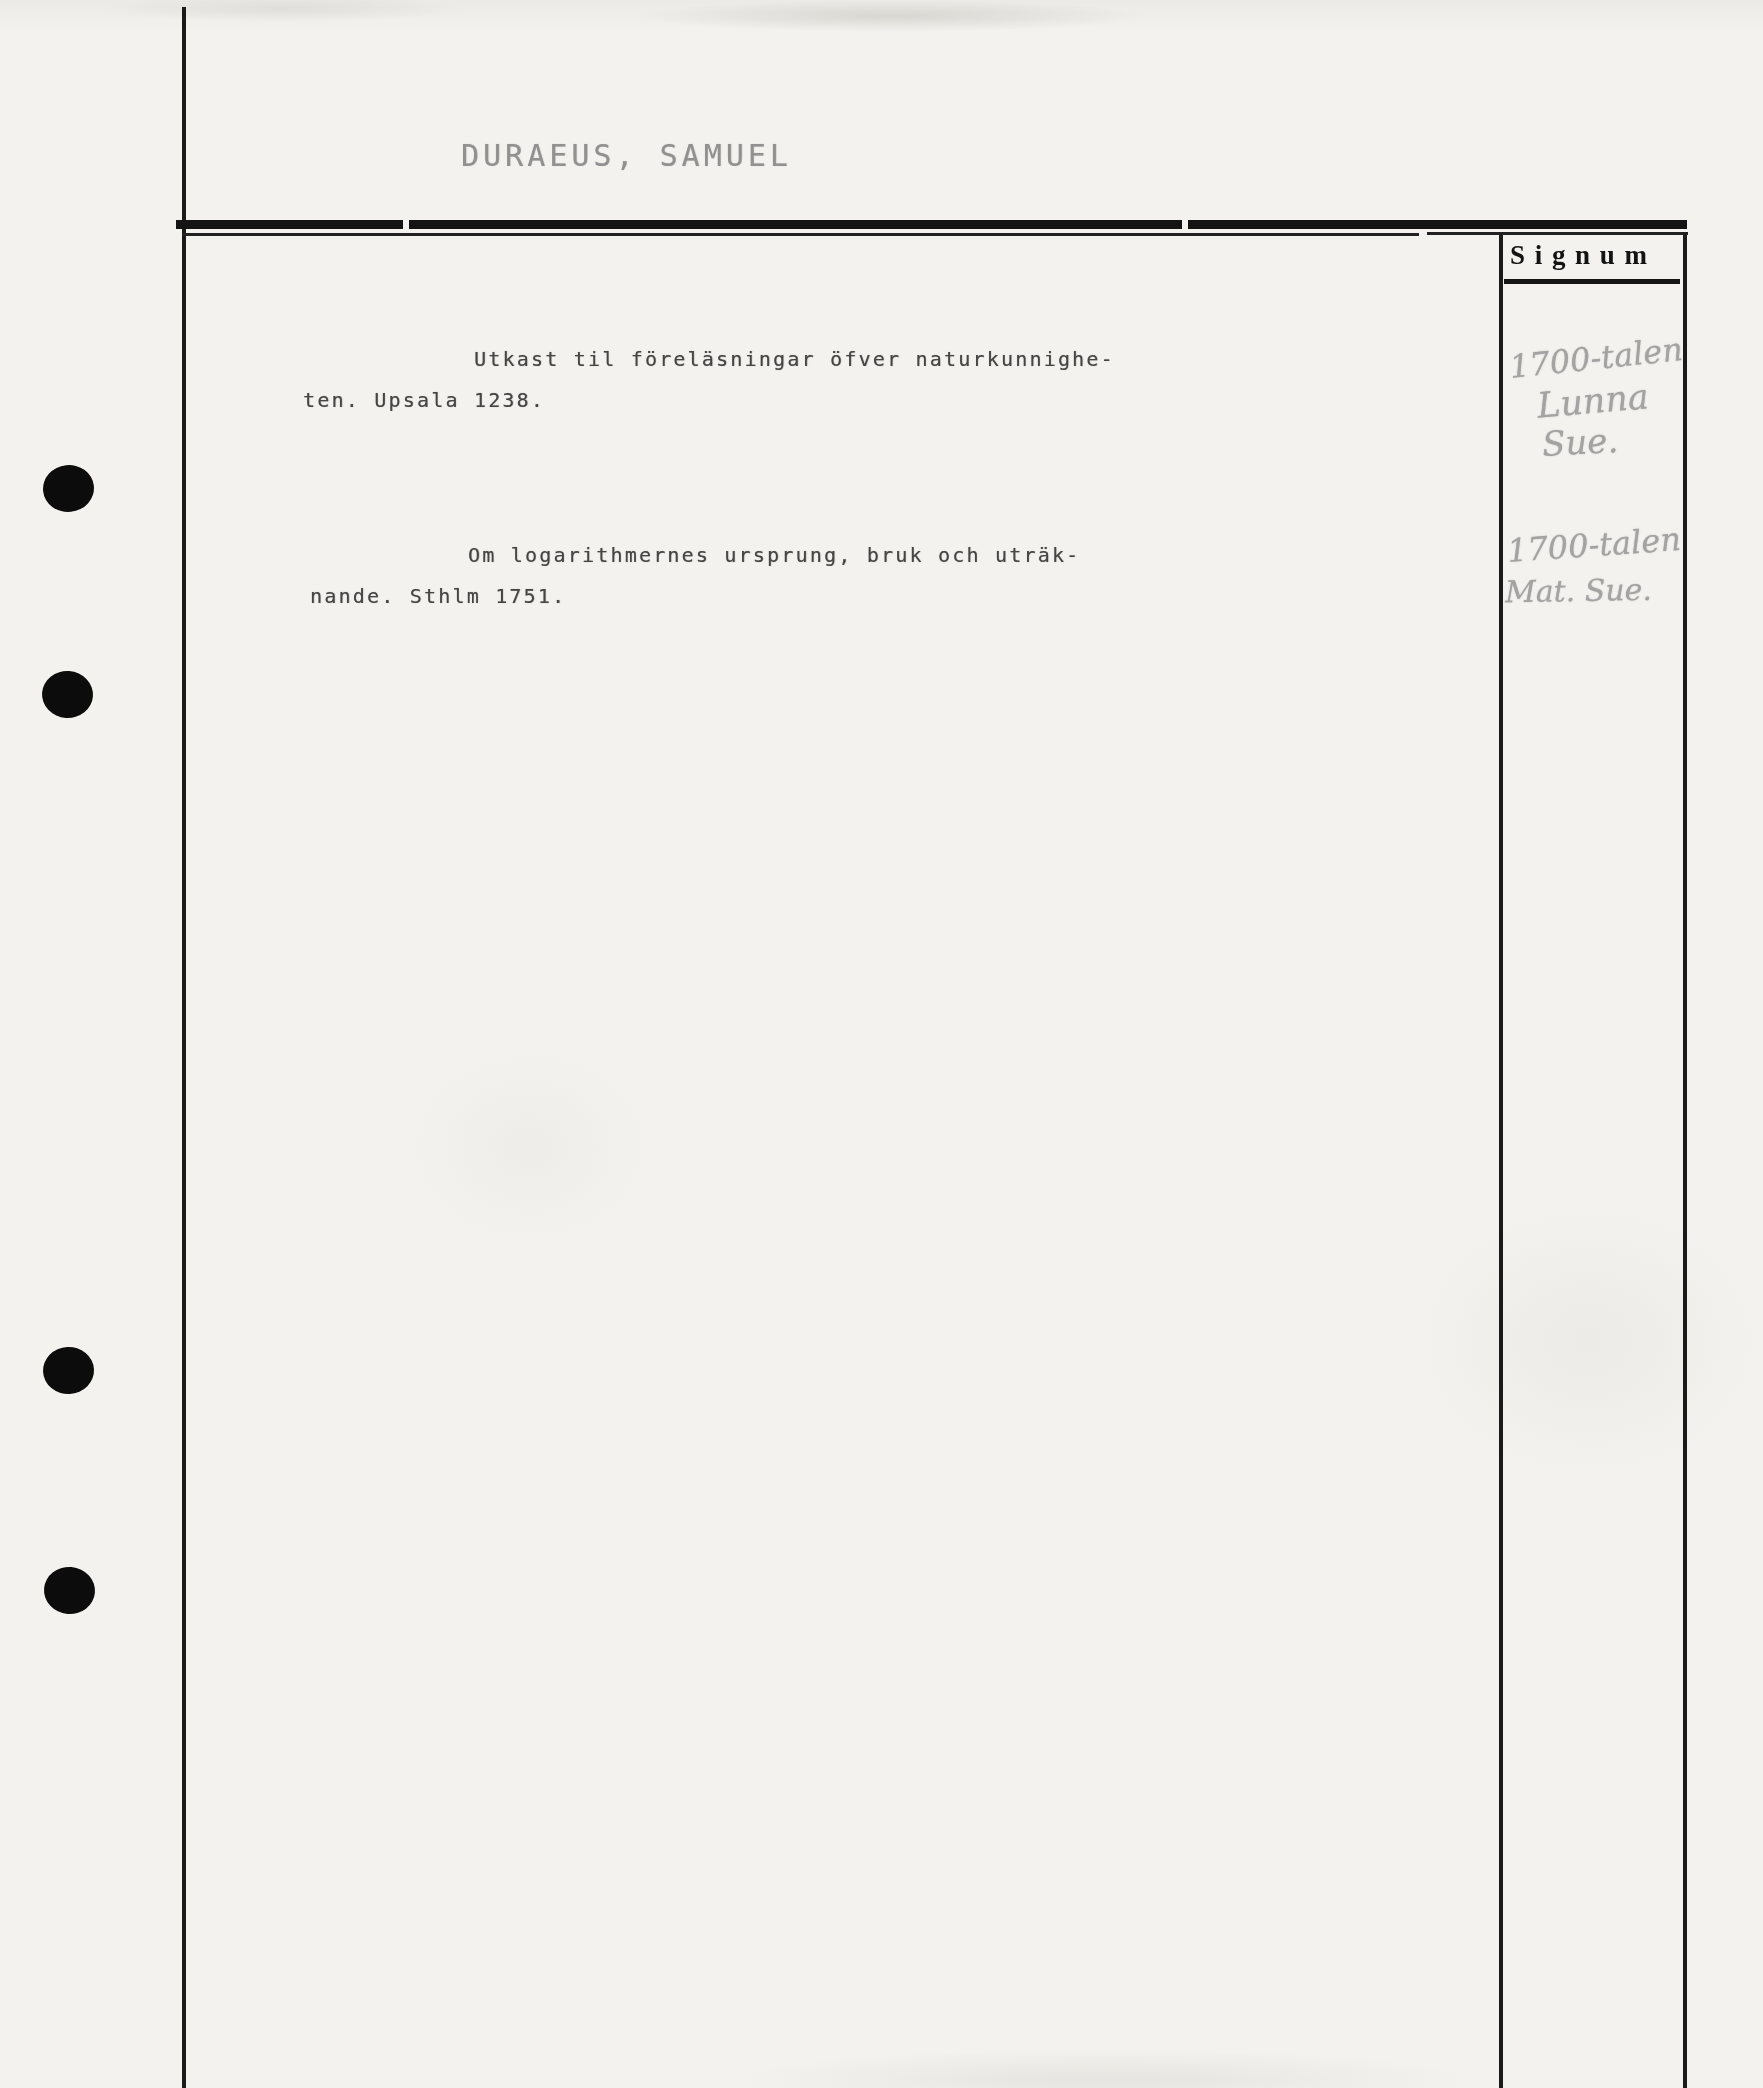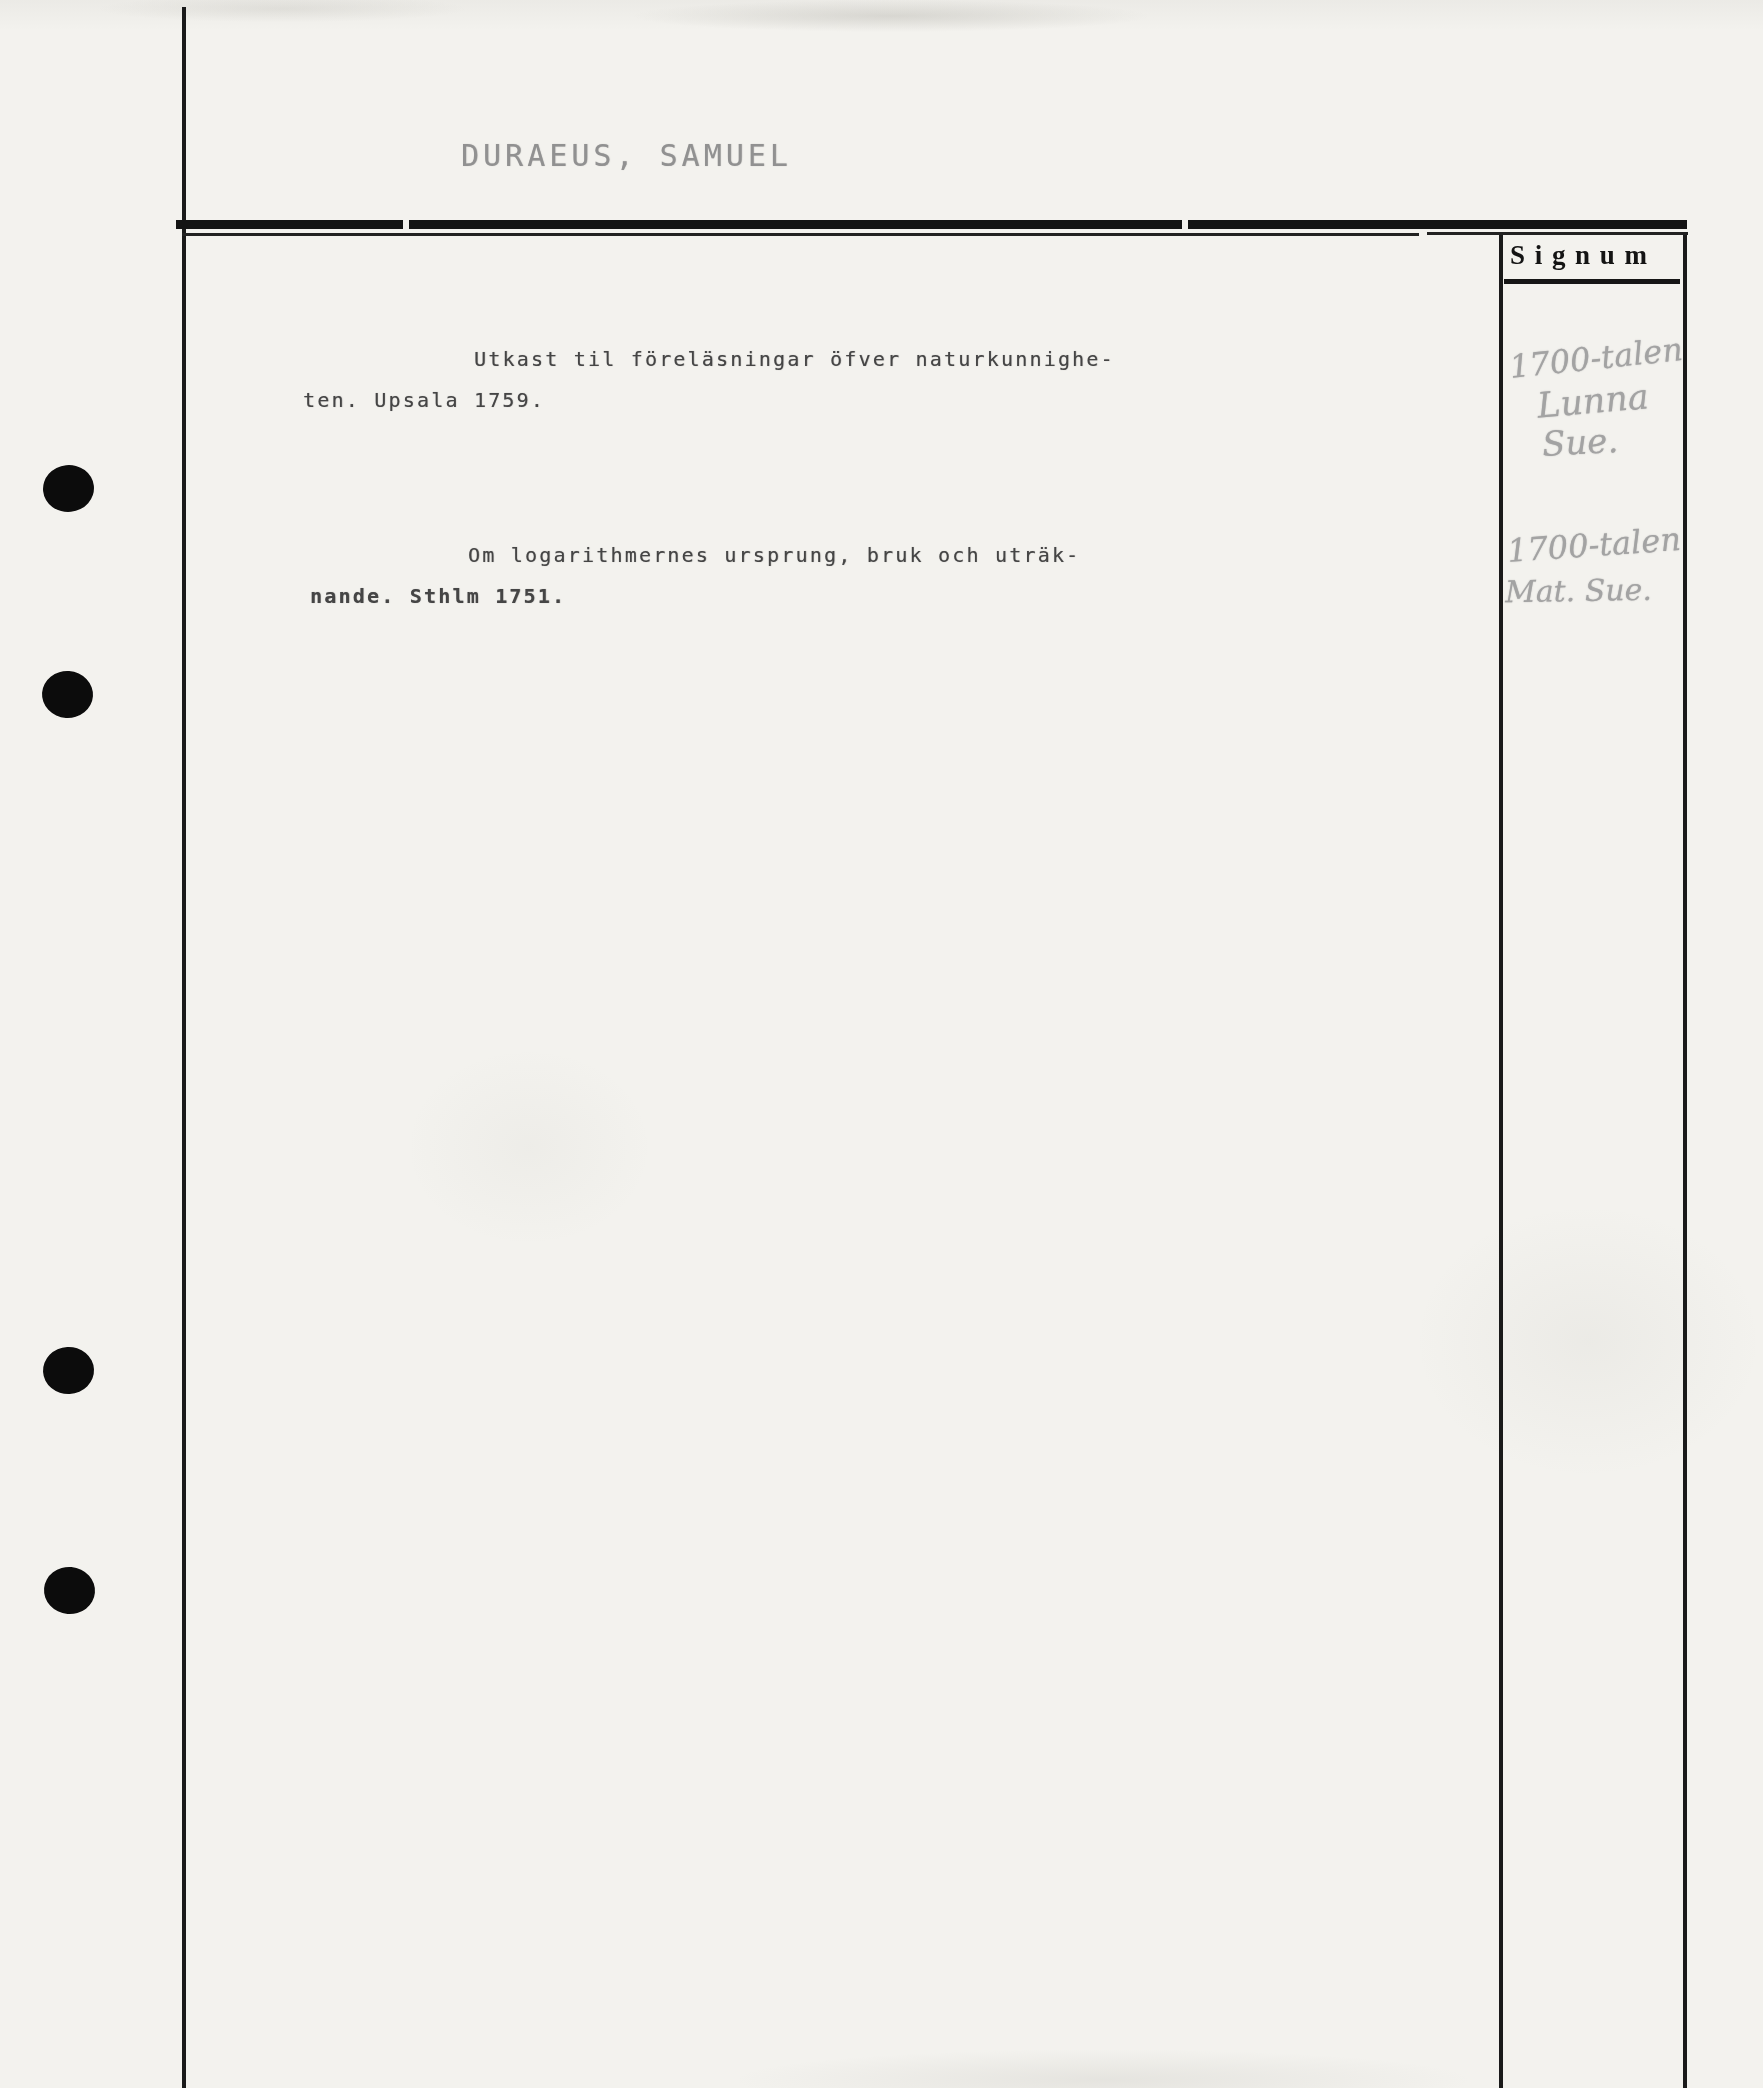--- a/index.html
+++ b/index.html
@@ -88,21 +88,21 @@
     top: 138px;
     font-size: 30px;
     letter-spacing: 4px;
     color: #919191;
     text-shadow: 0.4px 0.4px 0.9px rgba(145,145,145,0.6);
   }
 
   .e1-l1 { left: 474px; top: 347px; }
   .e1-l2 { left: 303px; top: 388px; }
   .e2-l1 { left: 468px; top: 543px; }
-  .e2-l2 { left: 310px; top: 584px; font-weight: bold; }
+  .e2-l2 { left: 310px; top: 584px; }
 
   .hand {
     position: absolute;
     font-family: "DejaVu Serif", serif;
     font-style: italic;
     color: #a3a3a3;
     white-space: nowrap;
     text-shadow: 0 0 1.3px rgba(163,163,163,0.8);
   }
   .s1-l1 { left: 1509px; top: 339px; font-size: 32px; transform: rotate(-6deg); }
@@ -129,21 +129,21 @@
   <div class="rule thin-b"></div>
 
   <div class="rule signum-left"></div>
   <div class="rule signum-right"></div>
   <div class="signum-label">Signum</div>
   <div class="rule signum-underline"></div>
 
   <div class="typewriter author-heading">DURAEUS, SAMUEL</div>
 
   <div class="typewriter e1-l1">Utkast til föreläsningar öfver naturkunnighe-</div>
-  <div class="typewriter e1-l2">ten. Upsala 1759.</div>
+  <div class="typewriter e1-l2">ten. Upsala 1238.</div>
 
   <div class="typewriter e2-l1">Om logarithmernes ursprung, bruk och uträk-</div>
   <div class="typewriter e2-l2">nande. Sthlm 1751.</div>
 
   <div class="hand s1-l1">1700-talen</div>
   <div class="hand s1-l2">Lunna</div>
   <div class="hand s1-l3">Sue.</div>
 
   <div class="hand s2-l1">1700-talen</div>
   <div class="hand s2-l2">Mat. Sue.</div>

